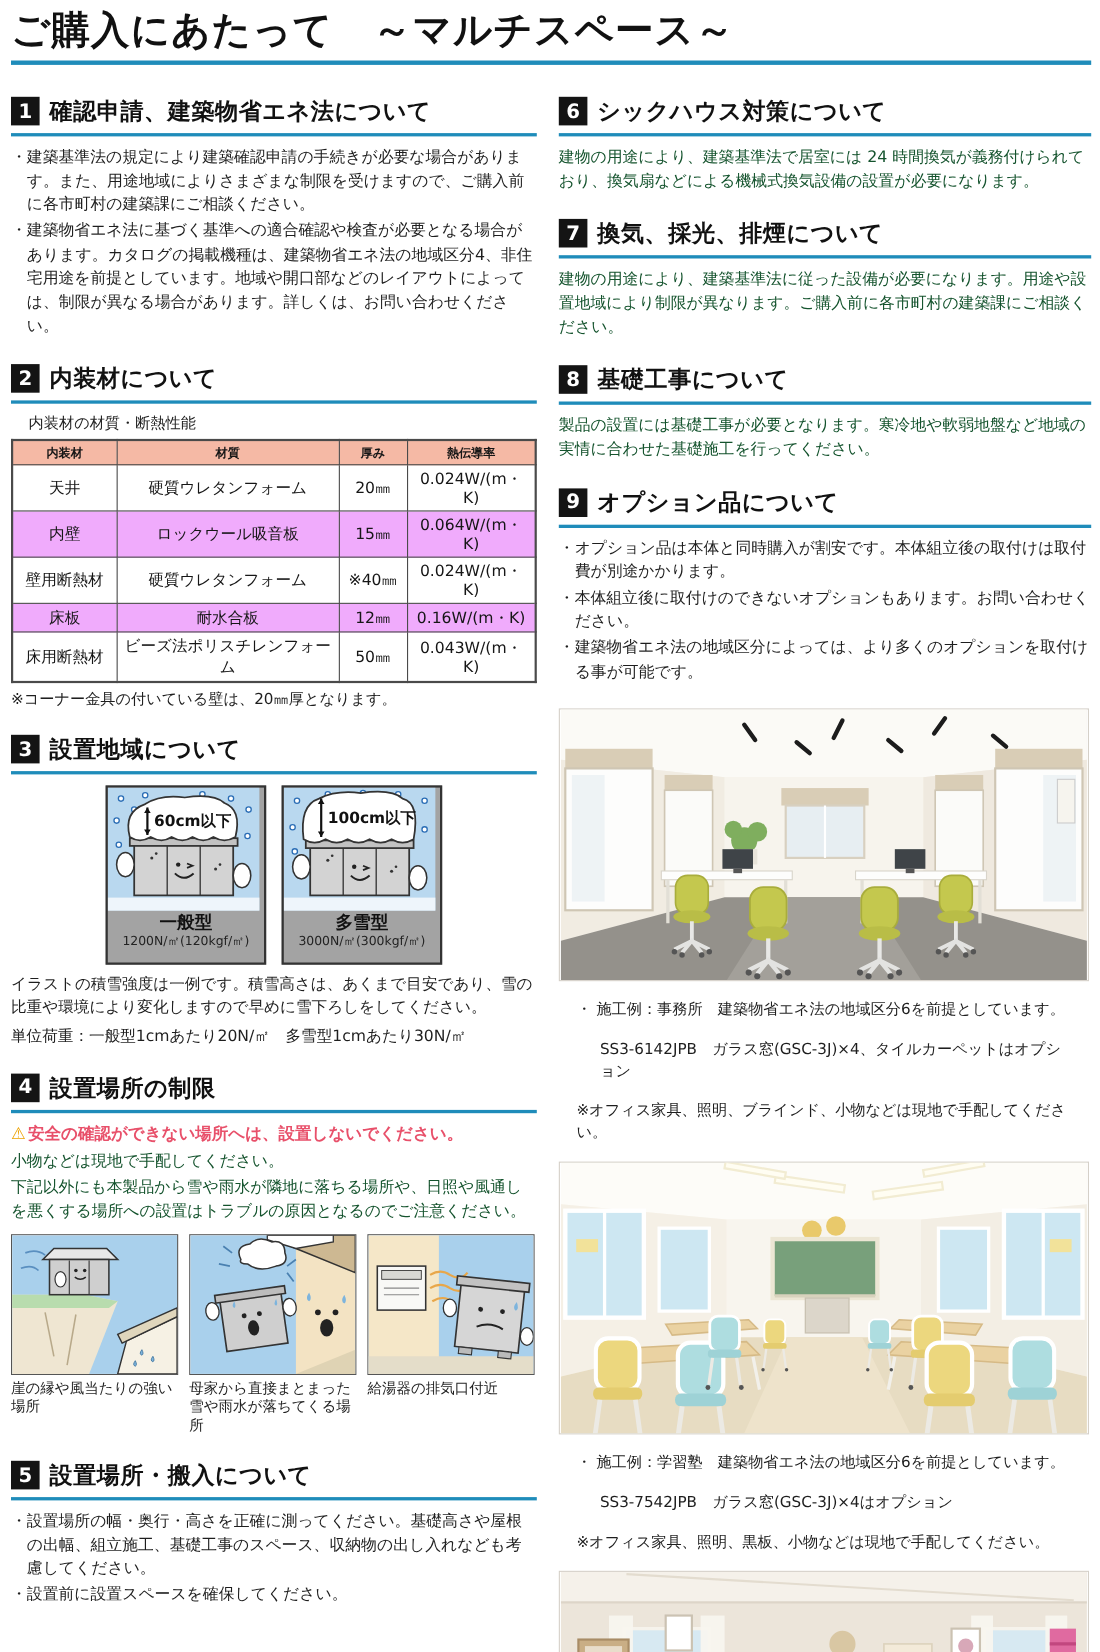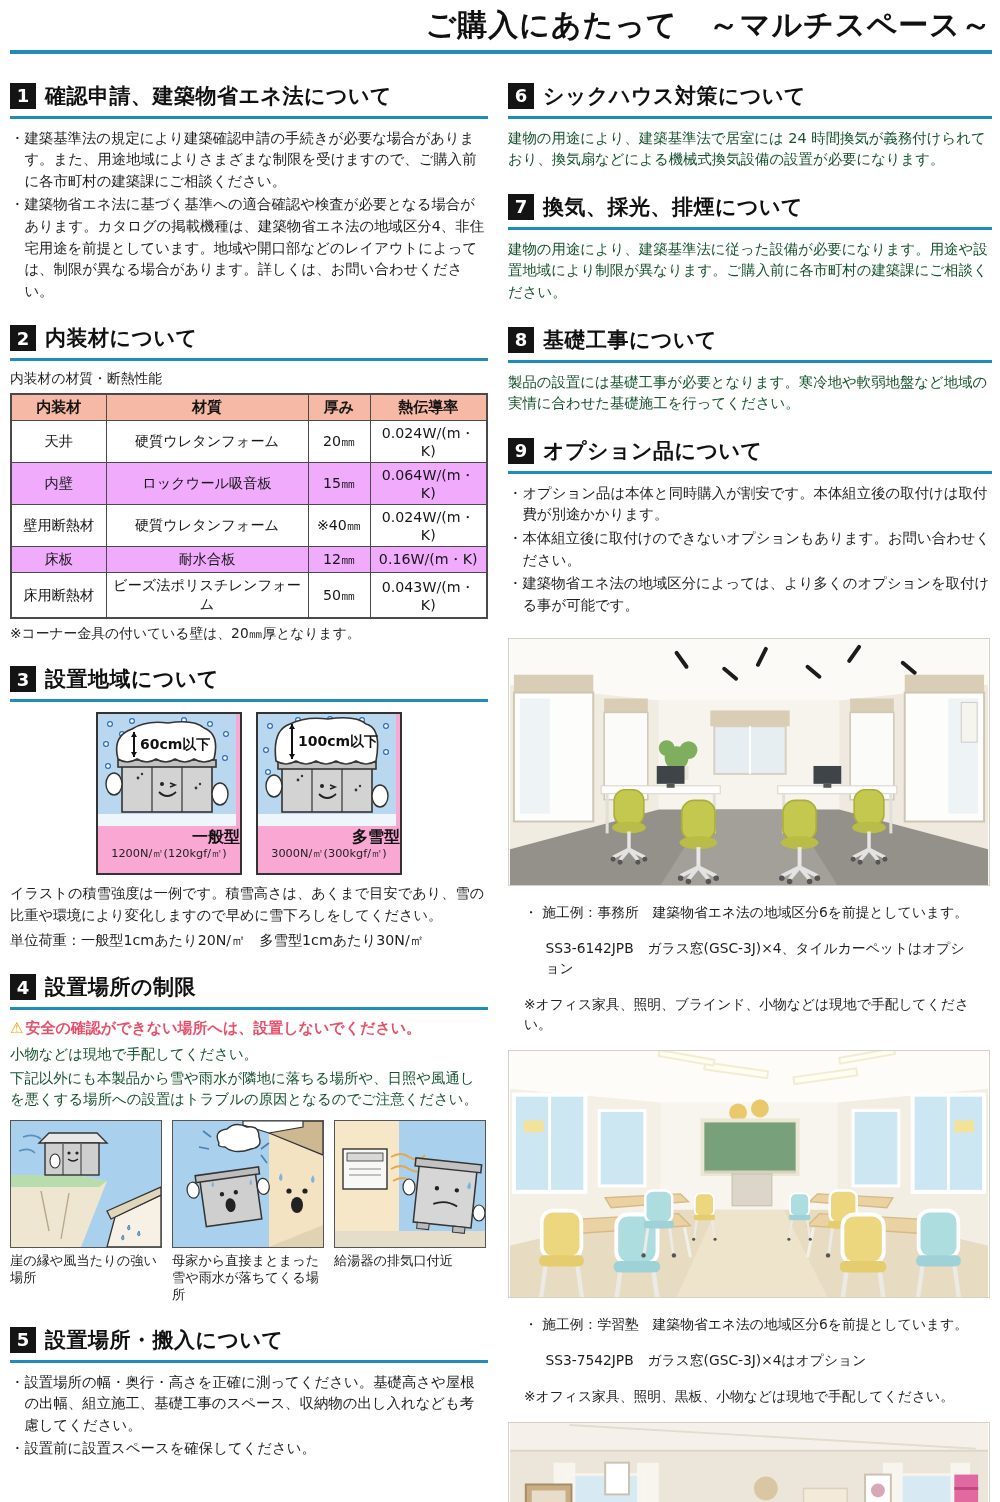--- a/index.html
+++ b/index.html
@@ -1,47 +1,47 @@
 <!DOCTYPE html>
 <html lang="ja"><head>
 <meta charset="utf-8">
 <style>
   html,body{margin:0;padding:0;background:#ffffff;}
   body{font-family:"DejaVu Sans","Liberation Sans",sans-serif;color:#222;}
   .page{position:relative;width:1000px;height:1502px;margin:0 auto;background:#fff;overflow:hidden;box-sizing:border-box;padding:8px 8px 0 10px;}
   
-  .page-title{font-size:30px;font-weight:bold;color:#111;letter-spacing:1px;line-height:1.15;text-align:right;}
+  .page-title{font-size:35px;font-weight:bold;color:#111;letter-spacing:1px;line-height:1.15;}
   .title-rule{height:4px;background:#1f8cba;margin-top:7px;}
   
   .cols{display:flex;gap:20px;margin-top:28px;}
   .col-l{width:478px;flex:0 0 478px;}
   .col-r{width:484px;flex:0 0 484px;}
   
   .sec{margin-bottom:22px;}
   .sec-head{display:flex;align-items:center;gap:9px;}
   .num-box{width:26px;height:26px;background:#141414;color:#fff;font-weight:bold;font-size:18px;display:flex;align-items:center;justify-content:center;flex:0 0 26px;}
   .sec-title{font-size:21px;font-weight:bold;color:#111;letter-spacing:0.5px;white-space:nowrap;}
   .sec-rule{height:3px;background:#1f8cba;margin:6px 0 9px;}
   
   .para{font-size:14.4px;line-height:1.5;color:#14532d;margin:0 0 2px;}
   ul.bullets{list-style:none;margin:0;padding:0;}
   ul.bullets li{font-size:14.4px;line-height:1.5;color:#1e1e1e;padding-left:1em;text-indent:-1em;margin:0 0 2px;}
   ul.bullets li::before{content:"・";}
   
-  .tbl-caption{font-size:13.8px;margin:2px 0 5px;color:#1e1e1e;}
+  .tbl-caption{font-size:13.8px;margin:2px 16px 5px;color:#1e1e1e;}
   table.spec{border-collapse:collapse;width:100%;border:2px solid #4a4a4a;}
   table.spec th,table.spec td{border:1px solid #4a4a4a;font-size:14.2px;padding:3px 4px;text-align:center;color:#161616;}
-  table.spec th{background:#f5b9a5;font-weight:bold;font-size:15px;}
+  table.spec th{background:#f5b9a5;font-weight:bold;font-size:11px;}
   table.spec tr.alt td{background:#f0abfc;}
   .tbl-note{font-size:13.8px;margin-top:6px;color:#1e1e1e;}
   
   .snow-row{display:flex;justify-content:center;gap:14px;margin:10px 0 8px;}
-  .snow-box{width:142px;border:2px solid #333;background:#f9a8d4;}
+  .snow-box{width:142px;border:2px solid #333;background:#a3a3a3;}
   .snow-box svg{display:block;}
-  .snow-name{font-weight:bold;font-size:16px;text-align:right;line-height:1.15;margin-top:2px;color:#111;}
+  .snow-name{font-weight:bold;font-size:16px;text-align:center;line-height:1.15;margin-top:2px;color:#111;}
   .snow-load{font-size:11.3px;text-align:center;line-height:1.2;padding-bottom:13px;color:#222;}
   .s3-note{font-size:14.2px;line-height:1.5;color:#1e1e1e;margin-top:4px;}
   
   .warning{display:flex;align-items:baseline;font-size:15px;font-weight:bold;color:#e8506a;margin:0 0 6px;}
   .warn-icon{color:#eda200;margin-right:2px;font-weight:normal;}
   
   .illo-row{display:flex;gap:9px;margin-top:9px;align-items:flex-start;}
   .illo{width:153px;}
   .illo svg{display:block;border:1.5px solid #555;background:#fff;}
   .illo-cap{font-size:13.2px;line-height:1.3;margin-top:4px;color:#1e1e1e;}

